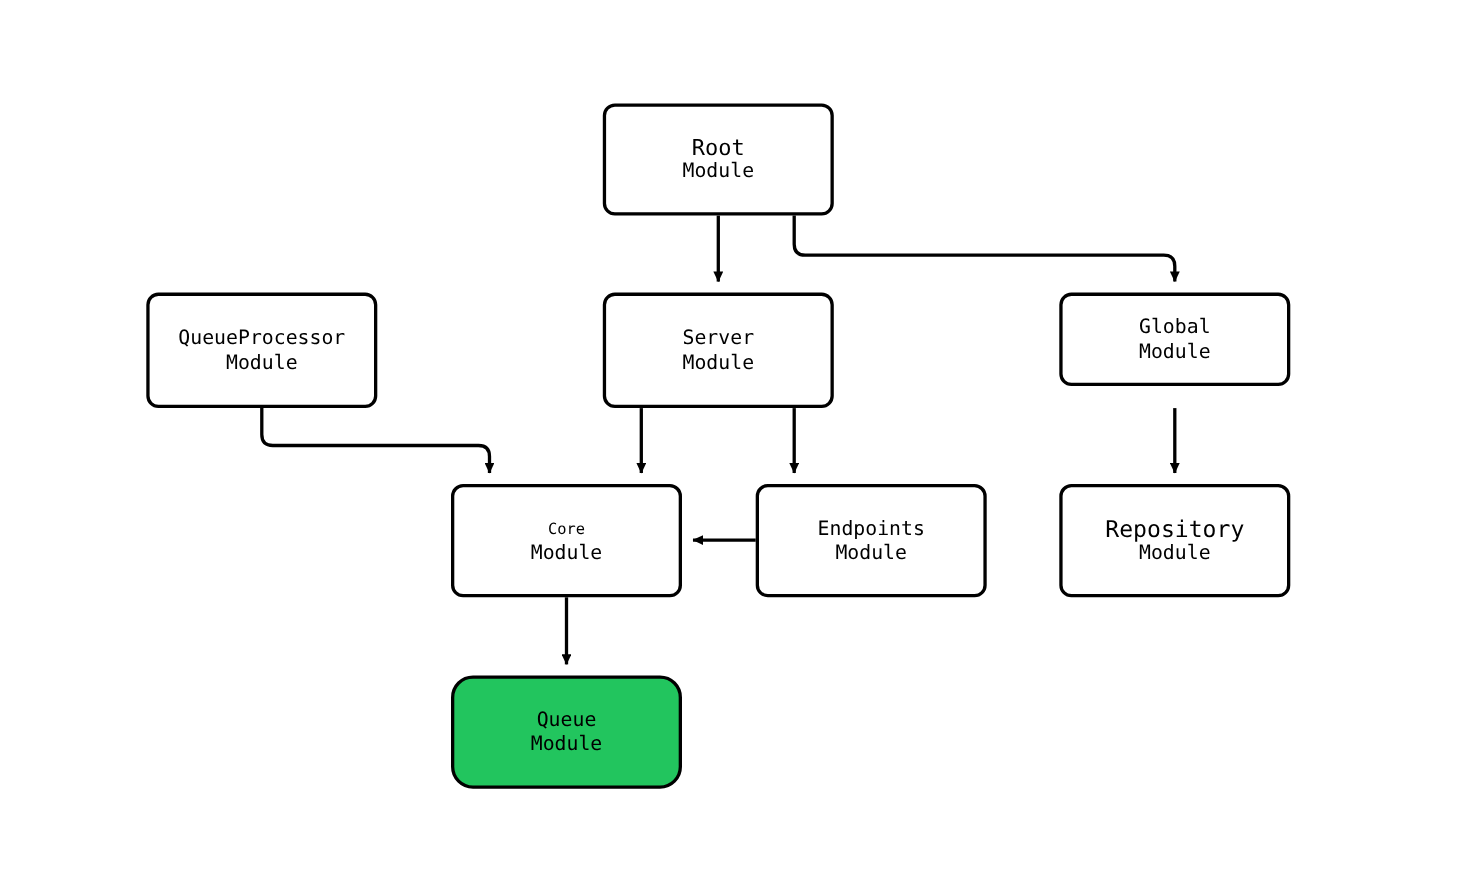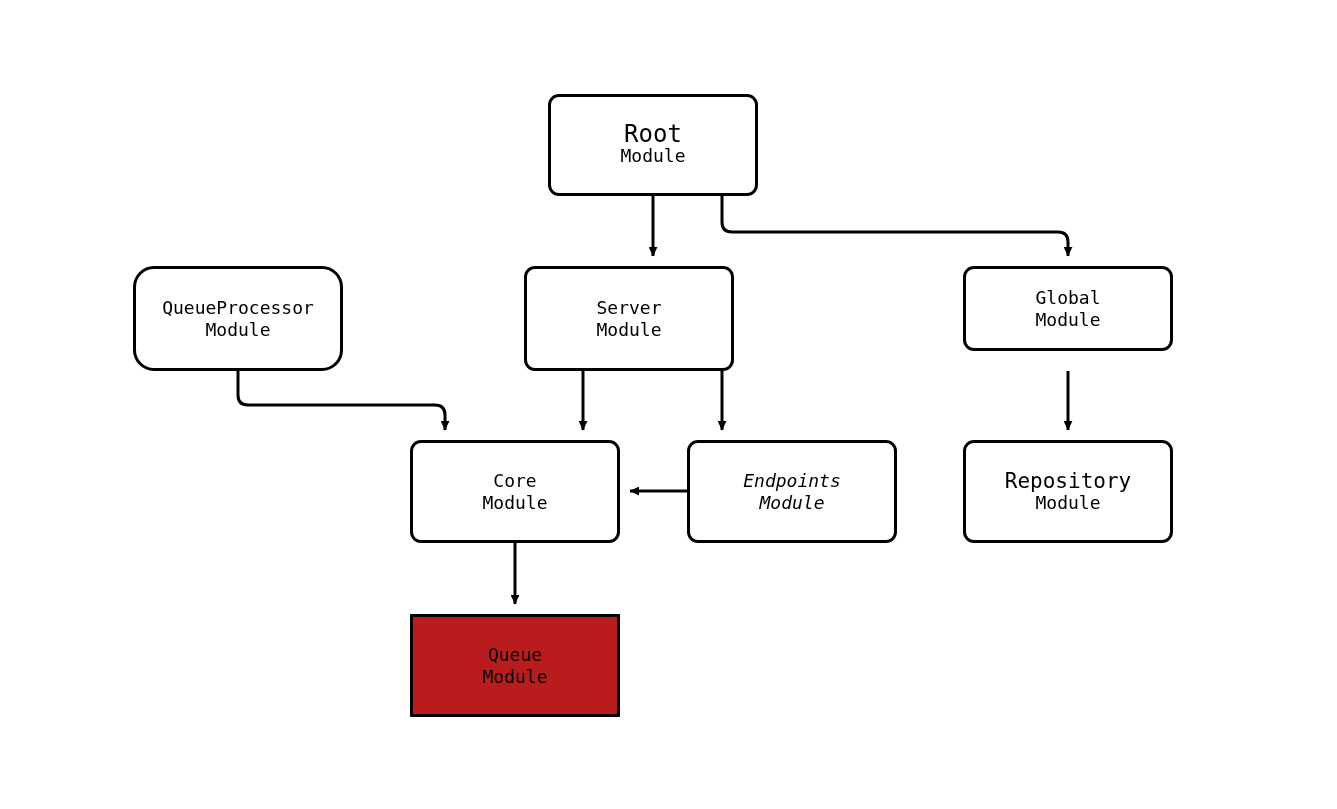--- a/index.html
+++ b/index.html
@@ -70,52 +70,52 @@
     <path d="M 722 371 L 722 430" fill="none" stroke="#000000" stroke-width="3" marker-end="url(#arrowhead)"></path>
 
     <path d="M 687 491 L 630 491" fill="none" stroke="#000000" stroke-width="3" marker-end="url(#arrowhead)"></path>
 
     <path d="M 1068 371 L 1068 430" fill="none" stroke="#000000" stroke-width="3" marker-end="url(#arrowhead)"></path>
 
     <path d="M 515 543 L 515 604" fill="none" stroke="#000000" stroke-width="3" marker-end="url(#arrowhead)"></path>
   </svg>
 
   <div class="node" style="left: 548px; top: 94px; width: 210px; height: 102px; border: 3px solid rgb(0, 0, 0); border-radius: 11px; background: rgb(255, 255, 255);">
-    <span class="node-label" style="font-size: 24px;">Root</span>
+    <span class="node-label" style="font-size: 20px;">Root</span>
     <span class="node-label" style="font-size: 18px;">Module</span>
   </div>
 
-  <div class="node" style="left: 133px; top: 266px; width: 210px; height: 105px; border: 3px solid rgb(0, 0, 0); border-radius: 21px; background: rgb(255, 255, 255);">
+  <div class="node" style="left: 133px; top: 266px; width: 210px; height: 105px; border: 3px solid rgb(0, 0, 0); border-radius: 11px; background: rgb(255, 255, 255);">
     <span class="node-label" style="font-size: 18px;">QueueProcessor</span>
     <span class="node-label" style="font-size: 18px;">Module</span>
   </div>
 
-  <div class="node" style="left: 524px; top: 266px; width: 210px; height: 105px; border: 3px solid rgb(0, 0, 0); border-radius: 11px; background: rgb(255, 255, 255);">
+  <div class="node" style="left: 548px; top: 266px; width: 210px; height: 105px; border: 3px solid rgb(0, 0, 0); border-radius: 11px; background: rgb(255, 255, 255);">
     <span class="node-label" style="font-size: 18px;">Server</span>
     <span class="node-label" style="font-size: 18px;">Module</span>
   </div>
 
   <div class="node" style="left: 963px; top: 266px; width: 210px; height: 85px; border: 3px solid rgb(0, 0, 0); border-radius: 11px; background: rgb(255, 255, 255);">
     <span class="node-label" style="font-size: 18px;">Global</span>
     <span class="node-label" style="font-size: 18px;">Module</span>
   </div>
 
   <div class="node" style="left: 410px; top: 440px; width: 210px; height: 103px; border: 3px solid rgb(0, 0, 0); border-radius: 11px; background: rgb(255, 255, 255);">
-    <span class="node-label" style="font-size: 18px;">Core</span>
+    <span class="node-label" style="font-size: 14px;">Core</span>
     <span class="node-label" style="font-size: 18px;">Module</span>
   </div>
 
-  <div class="node" style="left: 687px; top: 440px; width: 210px; height: 103px; border: 3px solid rgb(0, 0, 0); border-radius: 11px; background: rgb(255, 255, 255); font-style: italic;">
+  <div class="node" style="left: 687px; top: 440px; width: 210px; height: 103px; border: 3px solid rgb(0, 0, 0); border-radius: 11px; background: rgb(255, 255, 255);">
     <span class="node-label" style="font-size: 18px;">Endpoints</span>
     <span class="node-label" style="font-size: 18px;">Module</span>
   </div>
 
   <div class="node" style="left: 963px; top: 440px; width: 210px; height: 103px; border: 3px solid rgb(0, 0, 0); border-radius: 11px; background: rgb(255, 255, 255);">
     <span class="node-label" style="font-size: 21px;">Repository</span>
     <span class="node-label" style="font-size: 18px;">Module</span>
   </div>
 
-  <div class="node" style="left: 410px; top: 614px; width: 210px; height: 103px; border: 3px solid rgb(0, 0, 0); border-radius: 1px; background: #b91c1c;">
+  <div class="node" style="left: 410px; top: 614px; width: 210px; height: 103px; border: 3px solid rgb(0, 0, 0); border-radius: 20px; background: #22c55e;">
     <span class="node-label" style="font-size: 18px;">Queue</span>
     <span class="node-label" style="font-size: 18px;">Module</span>
   </div>
 
 </div>
 
 </body></html>

